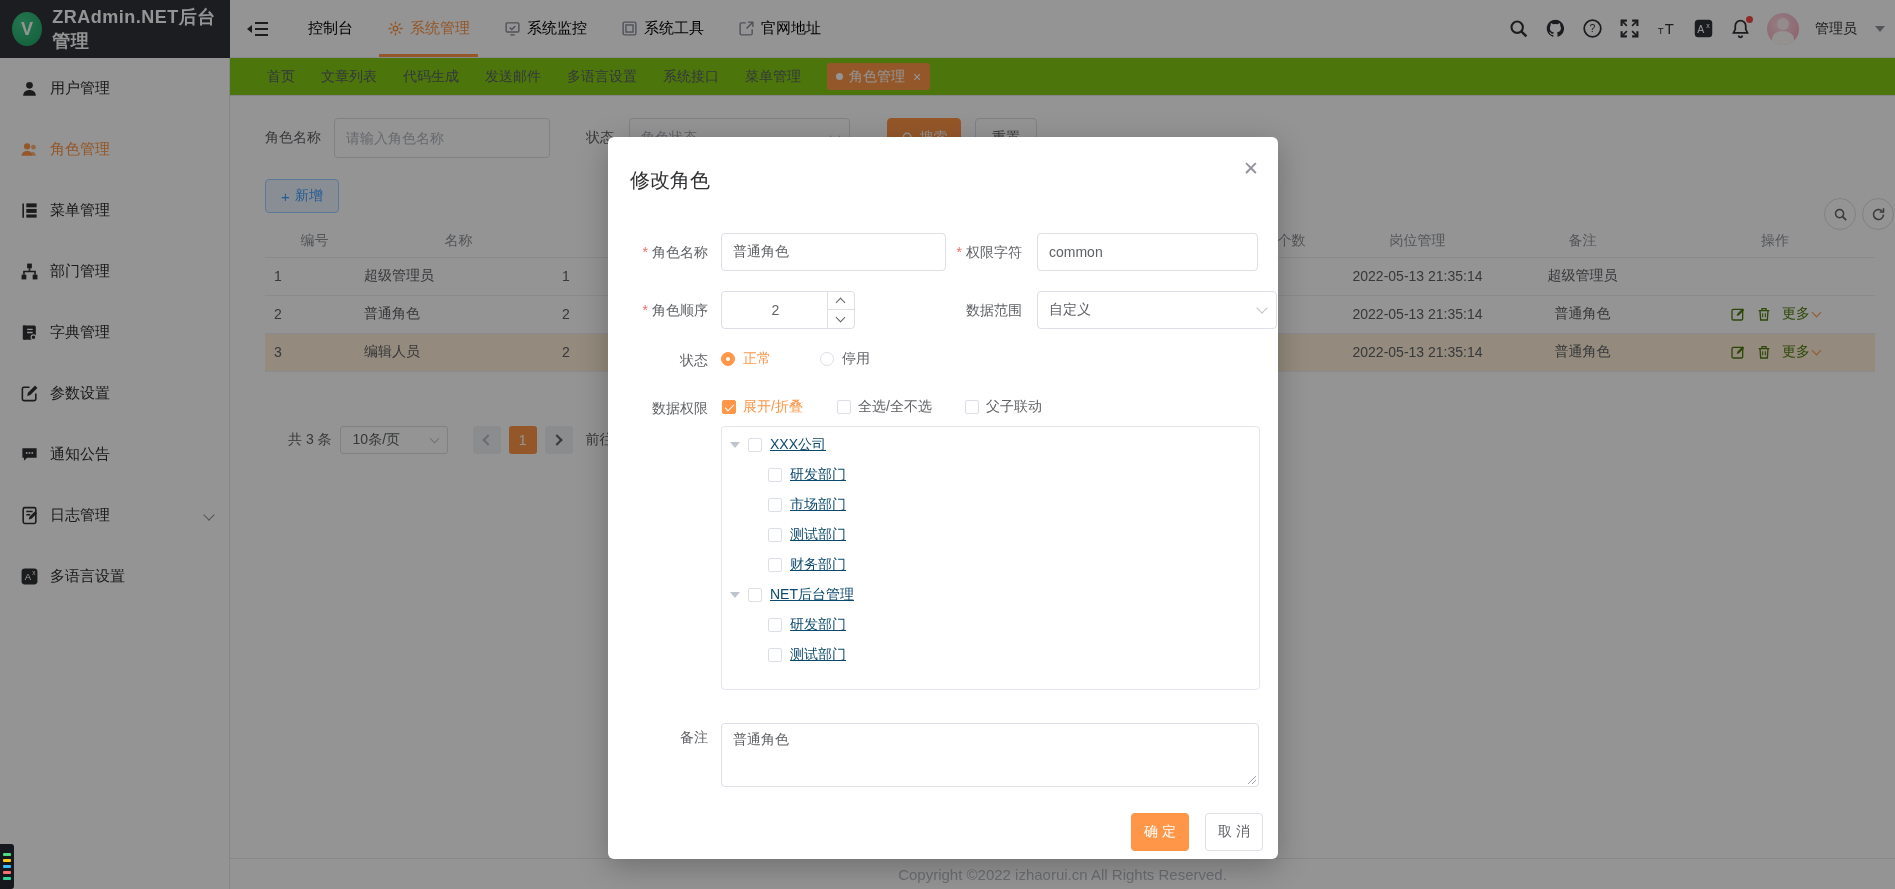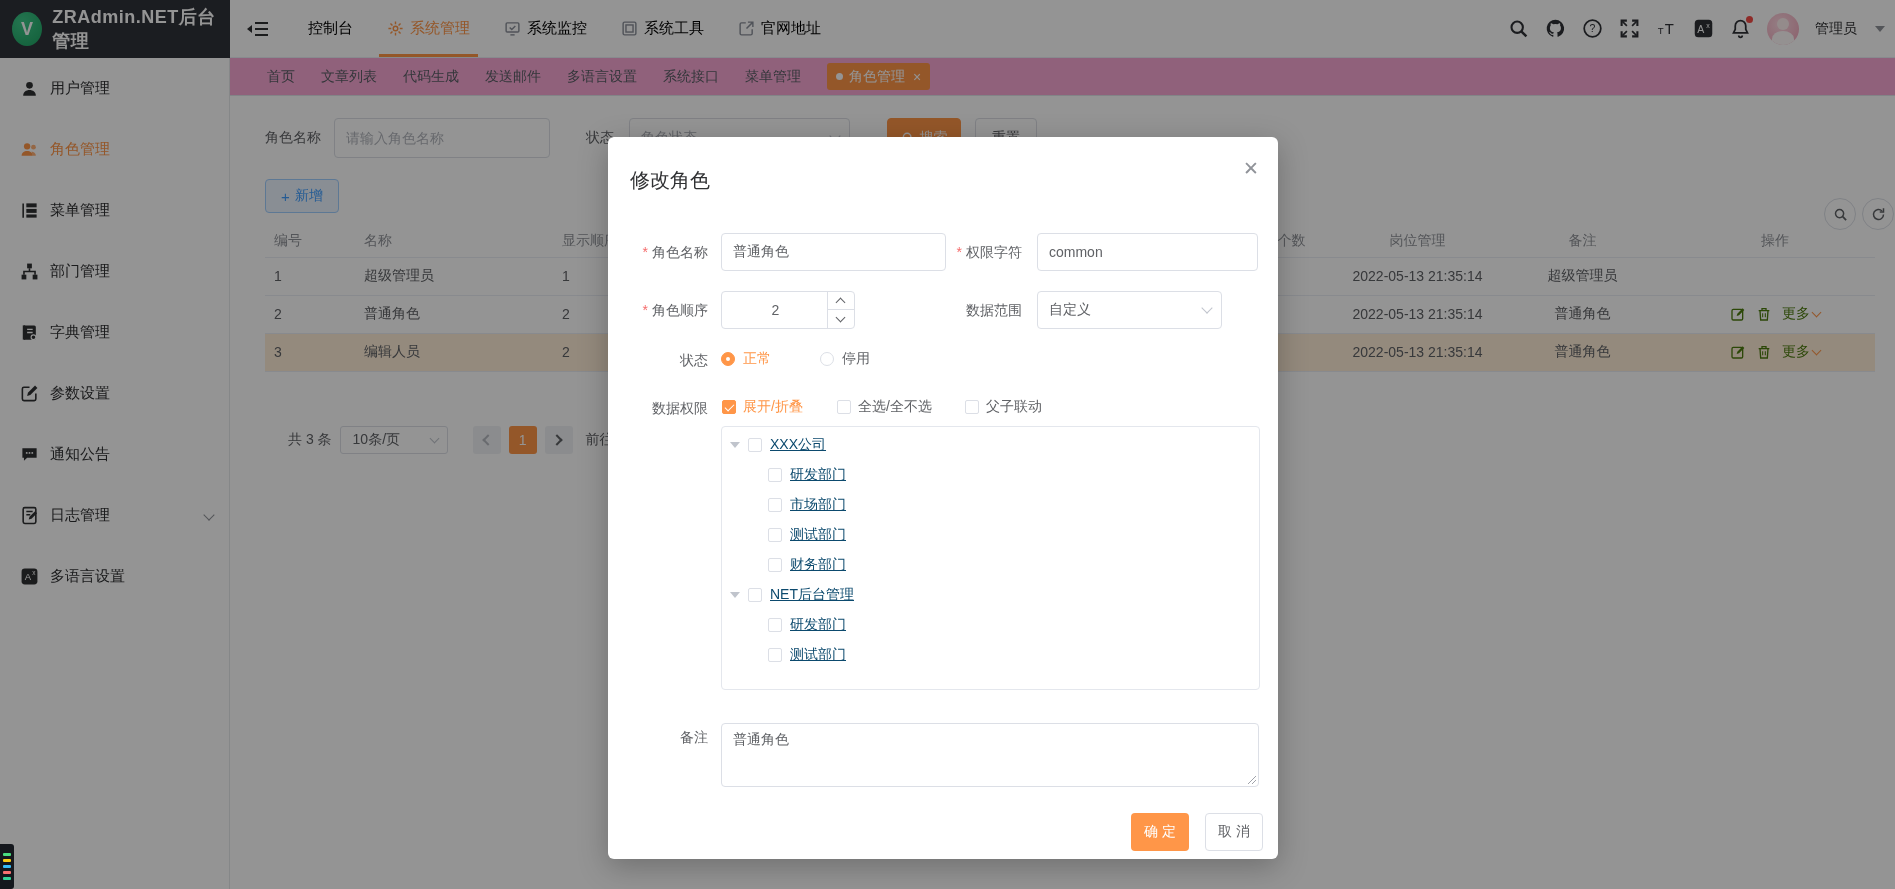--- a/index.html
+++ b/index.html
@@ -29,42 +29,42 @@
 
 
 .sidebar { position:absolute; left:0; top:58px; width:230px; height:831px; background:#fff; border-right:1px solid #e6e8eb; z-index:2; }
 .side-item { height:61px; display:flex; align-items:center; padding-left:20px; gap:11px; font-size:15px; color:#303133; cursor:pointer; position:relative; }
 .side-item .sicon { width:19px; height:19px; color:#303133; display:inline-flex; }
 .side-item.active { color:#ff9648; }
 .side-item.active .sicon { color:#ff9648; }
 .side-item .expand { position:absolute; right:16px; top:26px; width:8px; height:8px; border-right:1.5px solid #909399; border-bottom:1.5px solid #909399; transform:rotate(45deg); }
 
 
-.tabbar { position:absolute; left:230px; top:58px; width:1665px; height:38px; background:#f9a8d4; border-bottom:1px solid #e0e3e8; display:flex; align-items:center; padding-left:37px; z-index:2; }
+.tabbar { position:absolute; left:230px; top:58px; width:1665px; height:38px; background:#84cc16; border-bottom:1px solid #e0e3e8; display:flex; align-items:center; padding-left:37px; z-index:2; }
 .tab { font-size:14px; color:#5a5e66; margin-right:26px; cursor:pointer; white-space:nowrap; }
 .tab-chip { display:flex; align-items:center; gap:6px; background:#ff9648; color:#fff; font-size:14px; height:27px; padding:0 9px; border-radius:3px; cursor:pointer; white-space:nowrap; }
 .tab-chip .dot { width:7px; height:7px; border-radius:50%; background:#fff; }
 .tab-chip .close-x { font-size:14px; line-height:1; margin-left:2px; }
 
 
 .label-sm { position:absolute; font-size:14px; color:#606266; }
 .text-input { position:absolute; background:#fff; border:1px solid #dcdfe6; border-radius:4px; font-size:14px; color:#606266; padding:0 11px; font-family:inherit; }
 .text-input::placeholder { color:#b2b5bc; }
 .sel { position:absolute; background:#fff; border:1px solid #dcdfe6; border-radius:4px; font-size:14px; display:flex; align-items:center; padding:0 11px; cursor:pointer; }
 .sel .ph { color:#a8abb2; }
 .sel .chev { position:absolute; right:10px; top:50%; margin-top:-6px; width:8px; height:8px; border-right:1.5px solid #c0c4cc; border-bottom:1.5px solid #c0c4cc; transform:rotate(45deg); }
 .btn { position:absolute; border-radius:4px; font-size:14px; display:flex; align-items:center; justify-content:center; gap:5px; cursor:pointer; border:1px solid transparent; font-family:inherit; }
 .btn-primary { background:#ff9648; color:#fff; border-color:#ff9648; }
 .btn-plain { background:#fff; color:#606266; border-color:#dcdfe6; }
 .btn-add { background:#ecf5ff; color:#409eff; border-color:#a0cfff; }
 .circle-btn { position:absolute; width:32px; height:32px; border-radius:50%; background:#fff; border:1px solid #dcdfe6; display:flex; align-items:center; justify-content:center; color:#606266; cursor:pointer; }
 
 
 .role-table { position:absolute; left:265px; top:225px; width:1610px; border-collapse:collapse; table-layout:fixed; font-size:14px; }
-.role-table th { height:32px; color:#909399; font-weight:normal; border-bottom:1px solid #ebeef5; text-align:left; padding-left:9px; }
+.role-table th { height:32px; color:#909399; font-weight:normal; border-bottom:1px solid #ebeef5; text-align:center; padding-left:9px; }
 .role-table td { height:38px; color:#606266; border-bottom:1px solid #ebeef5; text-align:left; padding-left:9px; }
 .role-table th.c, .role-table td.c { text-align:center; padding-left:0; }
 .role-table tr.current td { background:#ffeed8; }
 .acts { display:flex; align-items:center; justify-content:center; gap:10px; color:#4d7c0f; }
 .acts .aicon { width:16px; height:16px; display:inline-flex; cursor:pointer; }
 .more-link { display:inline-flex; align-items:center; gap:3px; cursor:pointer; }
 .more-link .mchev { width:7px; height:7px; border-right:1.5px solid #ff9648; border-bottom:1.5px solid #ff9648; transform:rotate(45deg); margin-top:-3px; }
 
 
 .pagination { position:absolute; left:265px; top:426px; height:28px; display:flex; align-items:center; font-size:14px; color:#606266; }
@@ -486,20 +486,23 @@
     <span class="pg-box pg-prev">
         <span class="chev-l"></span>
       </span>
     <span class="pg-box pg-page">1</span>
     <span class="pg-box pg-next">
         <span class="chev-r"></span>
       </span>
     <span class="pg-goto">前往</span>
   </div>
 
+  <div class="page-footer">
+    <span>Copyright ©2022 izhaorui.cn All Rights Reserved.</span>
+  </div>
 
   <div class="overlay"></div>
 
   <div class="modal">
     <div class="modal-title">修改角色</div>
     <div class="modal-close">✕</div>
 
     <div class="flabel req" style="top:107px;">角色名称</div>
     <input class="finput" style="left: 113px; top: 96px; width: 225px;" value="普通角色">
     <div class="flabel-r req" style="top:107px;">权限字符</div>
@@ -511,21 +514,21 @@
       <div class="spin-arrows">
         <div class="spin-up">
             <span></span>
           </div>
         <div class="spin-down">
             <span></span>
           </div>
       </div>
     </div>
     <div class="flabel-r" style="top:165px;">数据范围</div>
-    <div class="sel" style="left:429px; top:154px; width:185px; height:38px; position:absolute;">
+    <div class="sel" style="left:429px; top:154px; width:240px; height:38px; position:absolute;">
       <span style="color:#606266;">自定义</span>
       <span class="chev"></span>
     </div>
 
     <div class="flabel" style="top:215px;">状态</div>
     <div class="radio checked" style="left:113px; top:213px;">
       <span class="rdot"></span>
       <span class="rlab">正常</span>
     </div>
     <div class="radio" style="left:212px; top:213px;">

